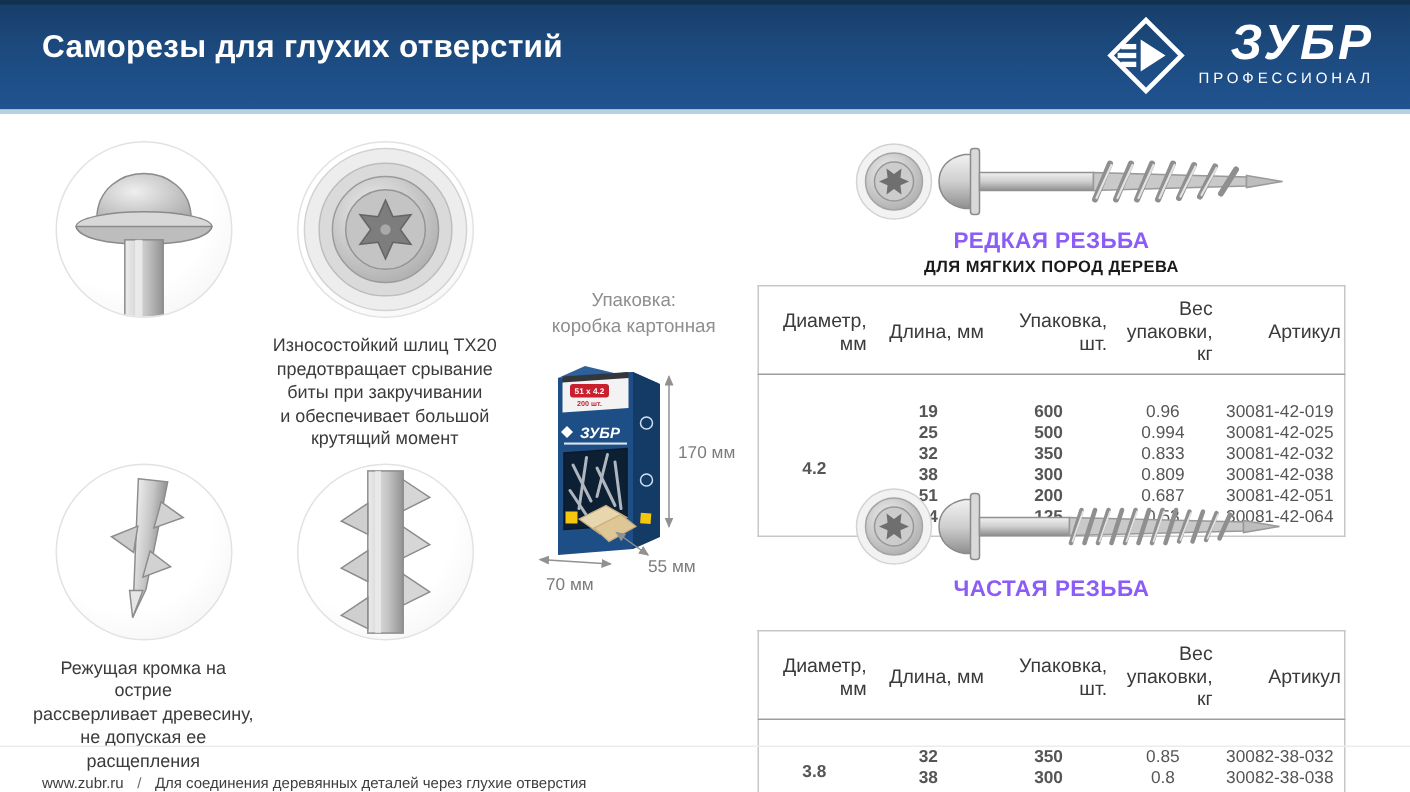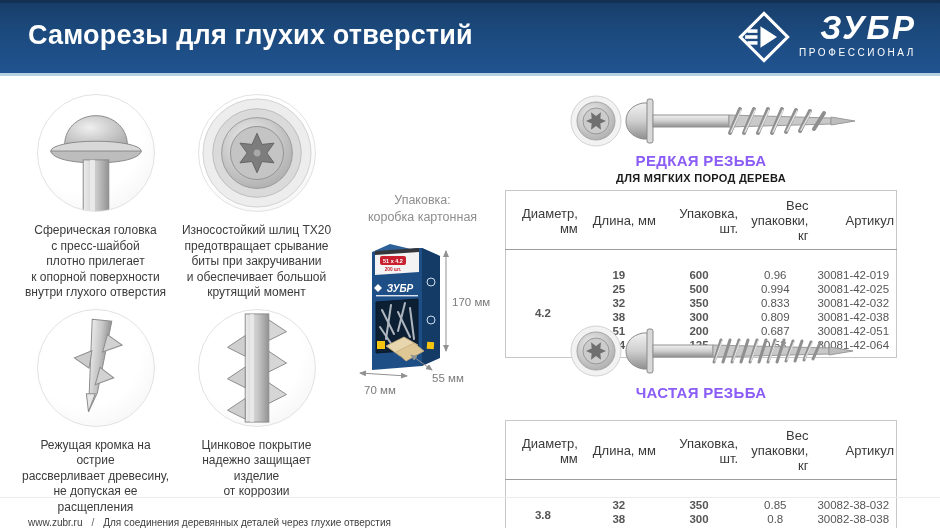--- a/index.html
+++ b/index.html
@@ -4,21 +4,21 @@
 <style>
   * { margin:0; padding:0; box-sizing:border-box; }
   body { font-family:"Liberation Sans", sans-serif; background:#fff; }
   .page { position:relative; width:940px; height:528px; background:#fff; overflow:hidden; }
 
   
   .header { position:absolute; left:0; top:0; width:940px; height:76px;
     background:linear-gradient(180deg,#173d68 0%,#1c4a7e 45%,#205390 100%);
     border-bottom:3px solid #b9cfe2; }
   .header::before { content:""; position:absolute; left:0; top:0; width:100%; height:3px; background:#12304f; }
-  .page-title { position:absolute; left:28px; top:20px; color:#fff; font-size:27px; font-weight:bold; letter-spacing:.2px; }
+  .page-title { position:absolute; left:28px; top:20px; color:#fff; font-size:21px; font-weight:bold; letter-spacing:.2px; }
   .logo { position:absolute; right:24px; top:11px; display:flex; align-items:flex-start; gap:9px; }
   .logo-mark { width:52px; height:52px; }
   .logo-text { display:flex; flex-direction:column; align-items:flex-end; }
   .brand-name { color:#fff; font-size:33px; font-weight:bold; letter-spacing:2px; line-height:34px; font-style:italic; }
   .brand-tagline { color:#fff; font-size:10px; letter-spacing:2.6px; margin-top:2px; }
 
   
   .features { position:absolute; left:20px; top:94px; width:312px;
     display:grid; grid-template-columns:151px 151px; column-gap:10px; row-gap:8px; }
   .feature { display:flex; flex-direction:column; align-items:center; }
@@ -115,25 +115,20 @@
     <figure class="feature">
       <div class="feature-circle">
         <svg viewBox="0 0 118 118" width="116" height="116">
           <path d="M27,52 C27,31 44,21 59,21 C74,21 91,31 91,52 L91,56 L27,56 Z" fill="url(#gR)" stroke="#8a8a8a" stroke-width="1"></path>
           <ellipse cx="59" cy="57" rx="46" ry="10" fill="#d8d8d8" stroke="#8a8a8a"></ellipse>
           <path d="M13,57 L105,57 C103,65 84,69 59,69 C34,69 15,65 13,57 Z" fill="#bdbdbd" stroke="#8a8a8a"></path>
           <rect x="46" y="66" width="26" height="60" fill="url(#gH)" stroke="#8a8a8a"></rect>
           <rect x="53" y="66" width="5" height="60" fill="#efefef" opacity=".8"></rect>
         </svg>
       </div>
-      <figcaption class="feature-caption">Сферическая головка
-с пресс-шайбой
-плотно прилегает
-к опорной поверхности
-внутри глухого отверстия</figcaption>
     </figure>
 
     <figure class="feature">
       <div class="feature-circle">
         <svg viewBox="0 0 118 118" width="116" height="116">
           <circle cx="59" cy="59" r="55" fill="#ededed" stroke="#d2d2d2"></circle>
           <circle cx="59" cy="59" r="45" fill="#dadada" stroke="#bdbdbd"></circle>
           <circle cx="59" cy="59" r="36" fill="url(#gR)" stroke="#9b9b9b"></circle>
           <circle cx="59" cy="59" r="27" fill="#c4c4c4" stroke="#949494"></circle>
           <polygon points="59,39 64,50.3 76.3,49 69,59 76.3,69 64,67.7 59,79 54,67.7 41.7,69 49,59 41.7,49 54,50.3" fill="#7d7d7d" stroke="#646464"></polygon>
@@ -170,23 +165,20 @@
           <rect x="47" y="4" width="24" height="110" fill="url(#gH)" stroke="#8c8c8c"></rect>
           <polygon points="71,10 89,22 71,31" fill="#d6d6d6" stroke="#8c8c8c"></polygon>
           <polygon points="47,26 29,38 47,47" fill="#cfcfcf" stroke="#8c8c8c"></polygon>
           <polygon points="71,42 89,54 71,63" fill="#d6d6d6" stroke="#8c8c8c"></polygon>
           <polygon points="47,58 29,70 47,79" fill="#cfcfcf" stroke="#8c8c8c"></polygon>
           <polygon points="71,74 89,86 71,95" fill="#d6d6d6" stroke="#8c8c8c"></polygon>
           <polygon points="47,90 29,102 47,111" fill="#cfcfcf" stroke="#8c8c8c"></polygon>
           <rect x="52" y="4" width="4" height="110" fill="#efefef" opacity=".7"></rect>
         </svg>
       </div>
-      <figcaption class="feature-caption">Цинковое покрытие
-надежно защищает изделие
-от коррозии</figcaption>
     </figure>
   </div>
 
   <div class="packaging">
     <div class="pack-label">Упаковка:
 коробка картонная</div>
 
     <svg class="box-svg" width="82" height="135" viewBox="0 0 82 135">
       <polygon points="8,12 26,4 76,16 58,8" fill="#2e6099"></polygon>
       <polygon points="58,8 76,16 76,118 58,126" fill="#143a66"></polygon>

